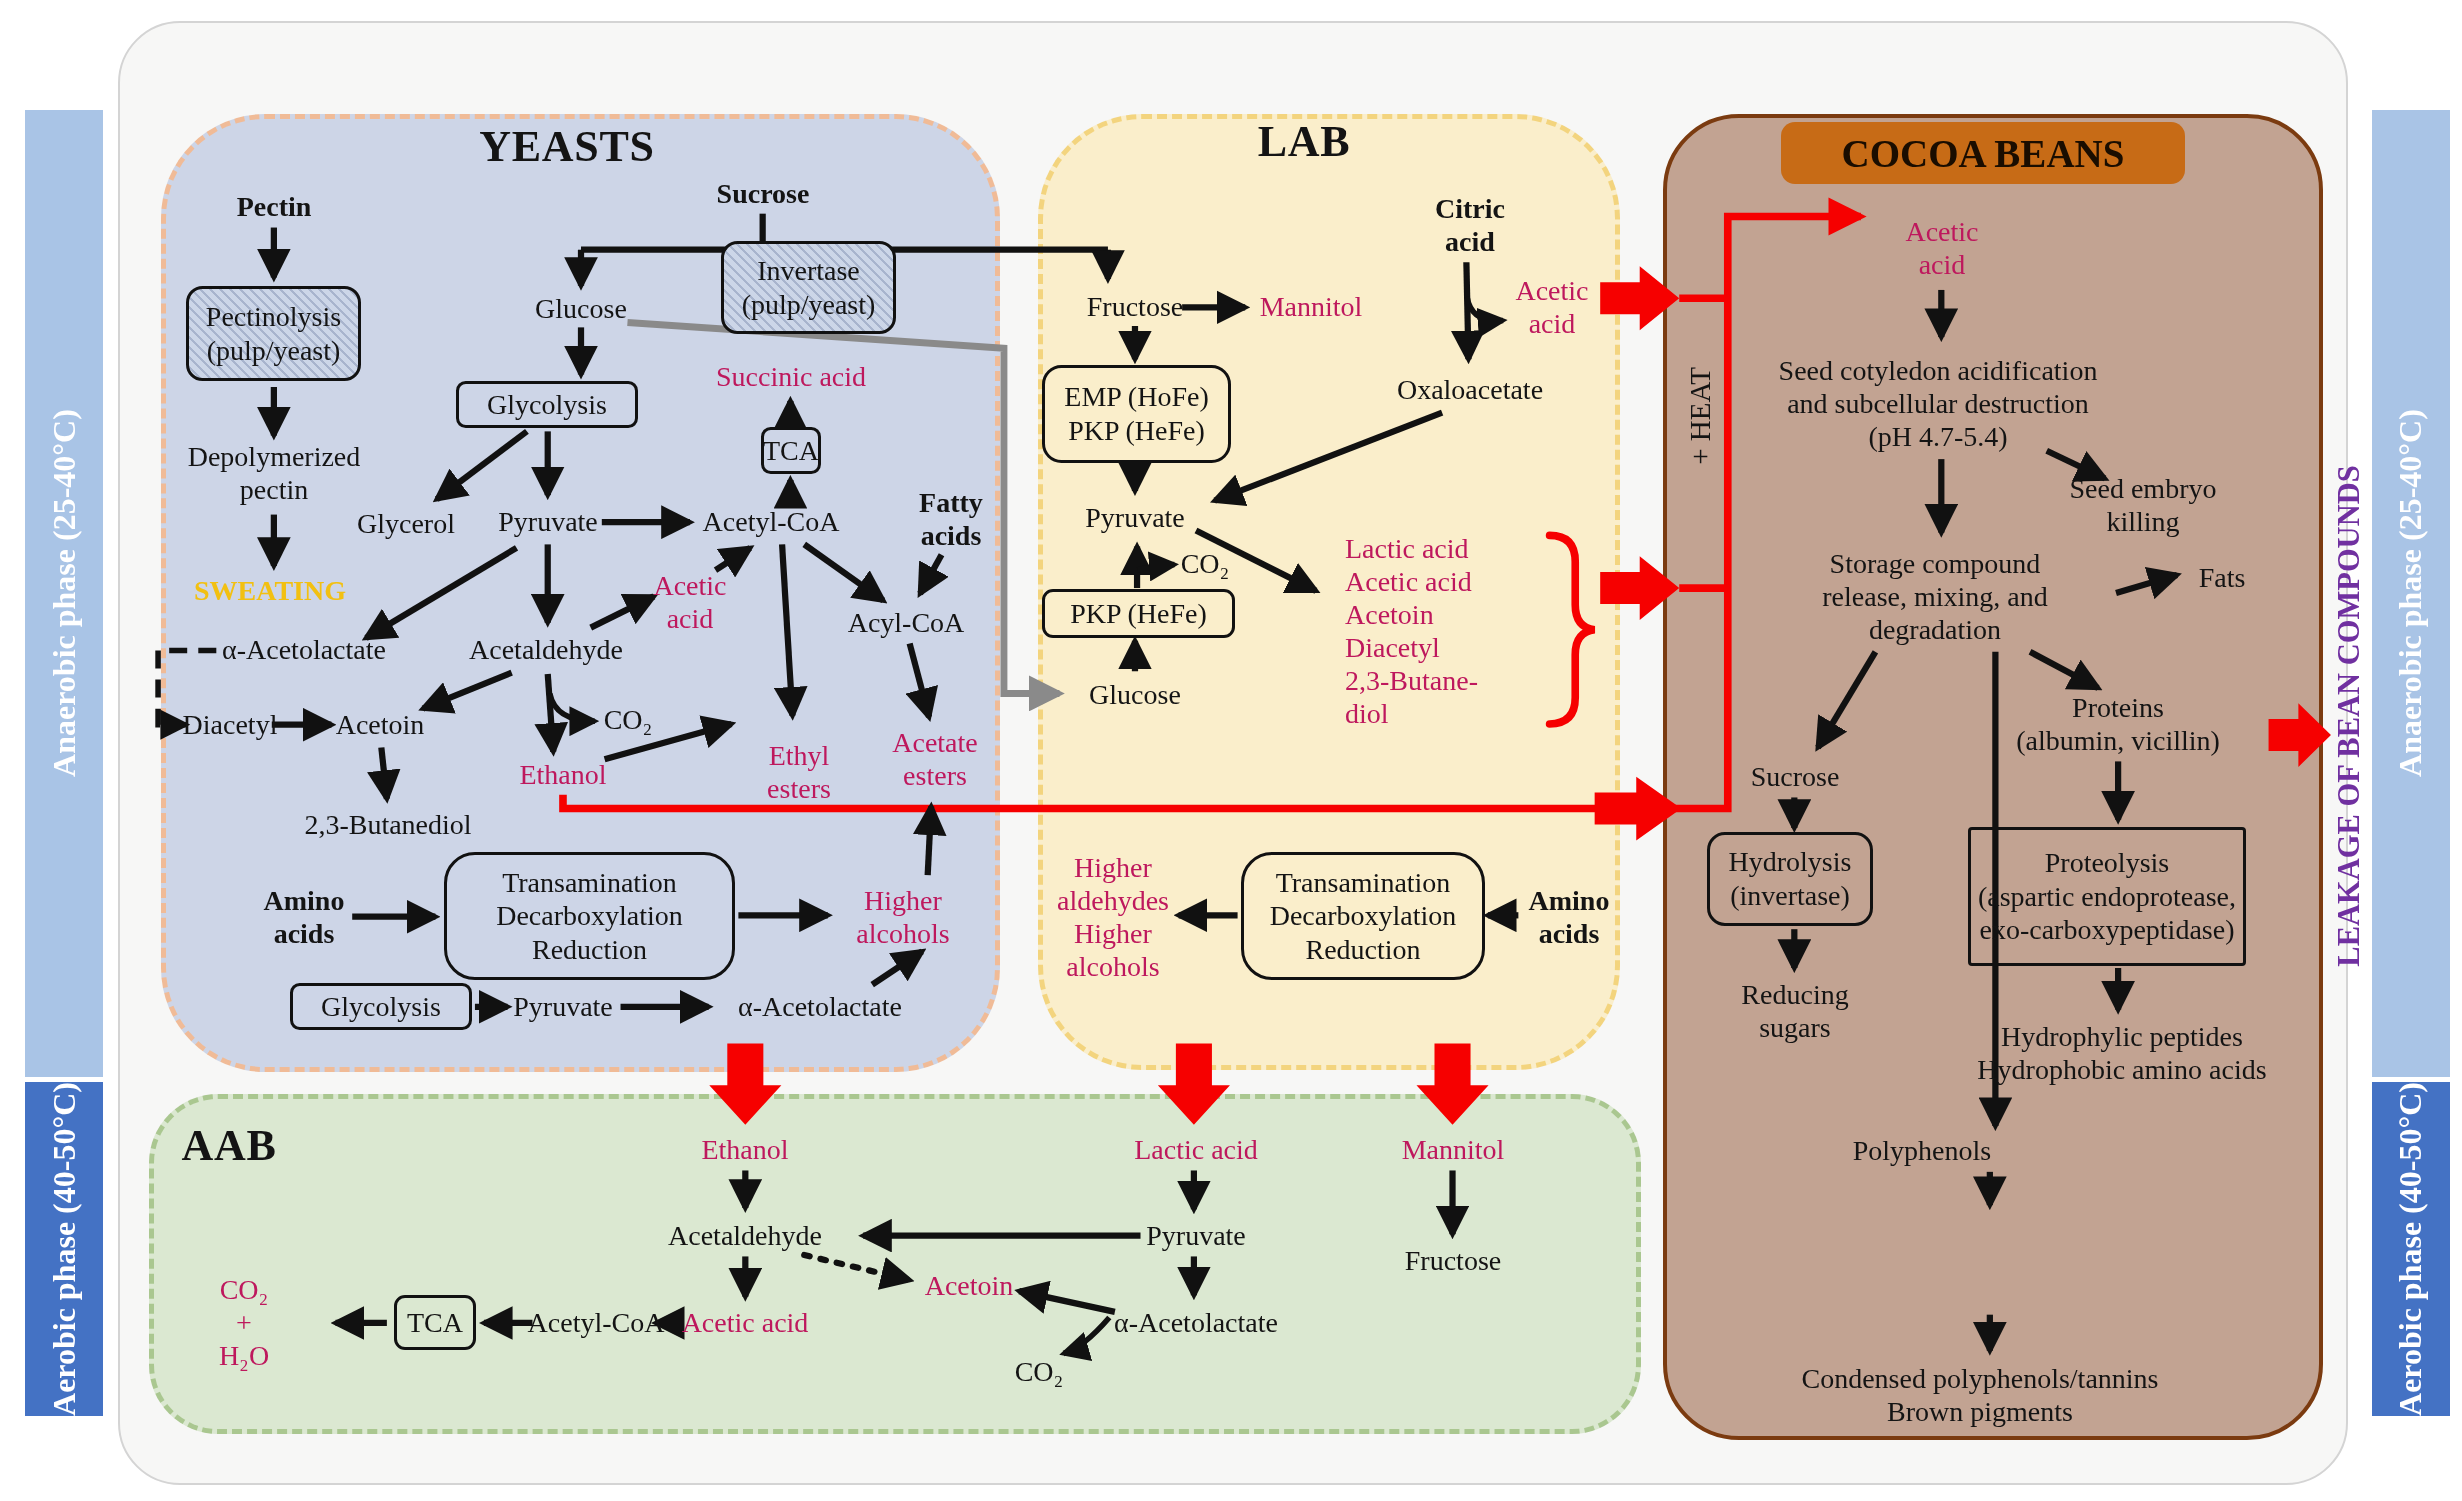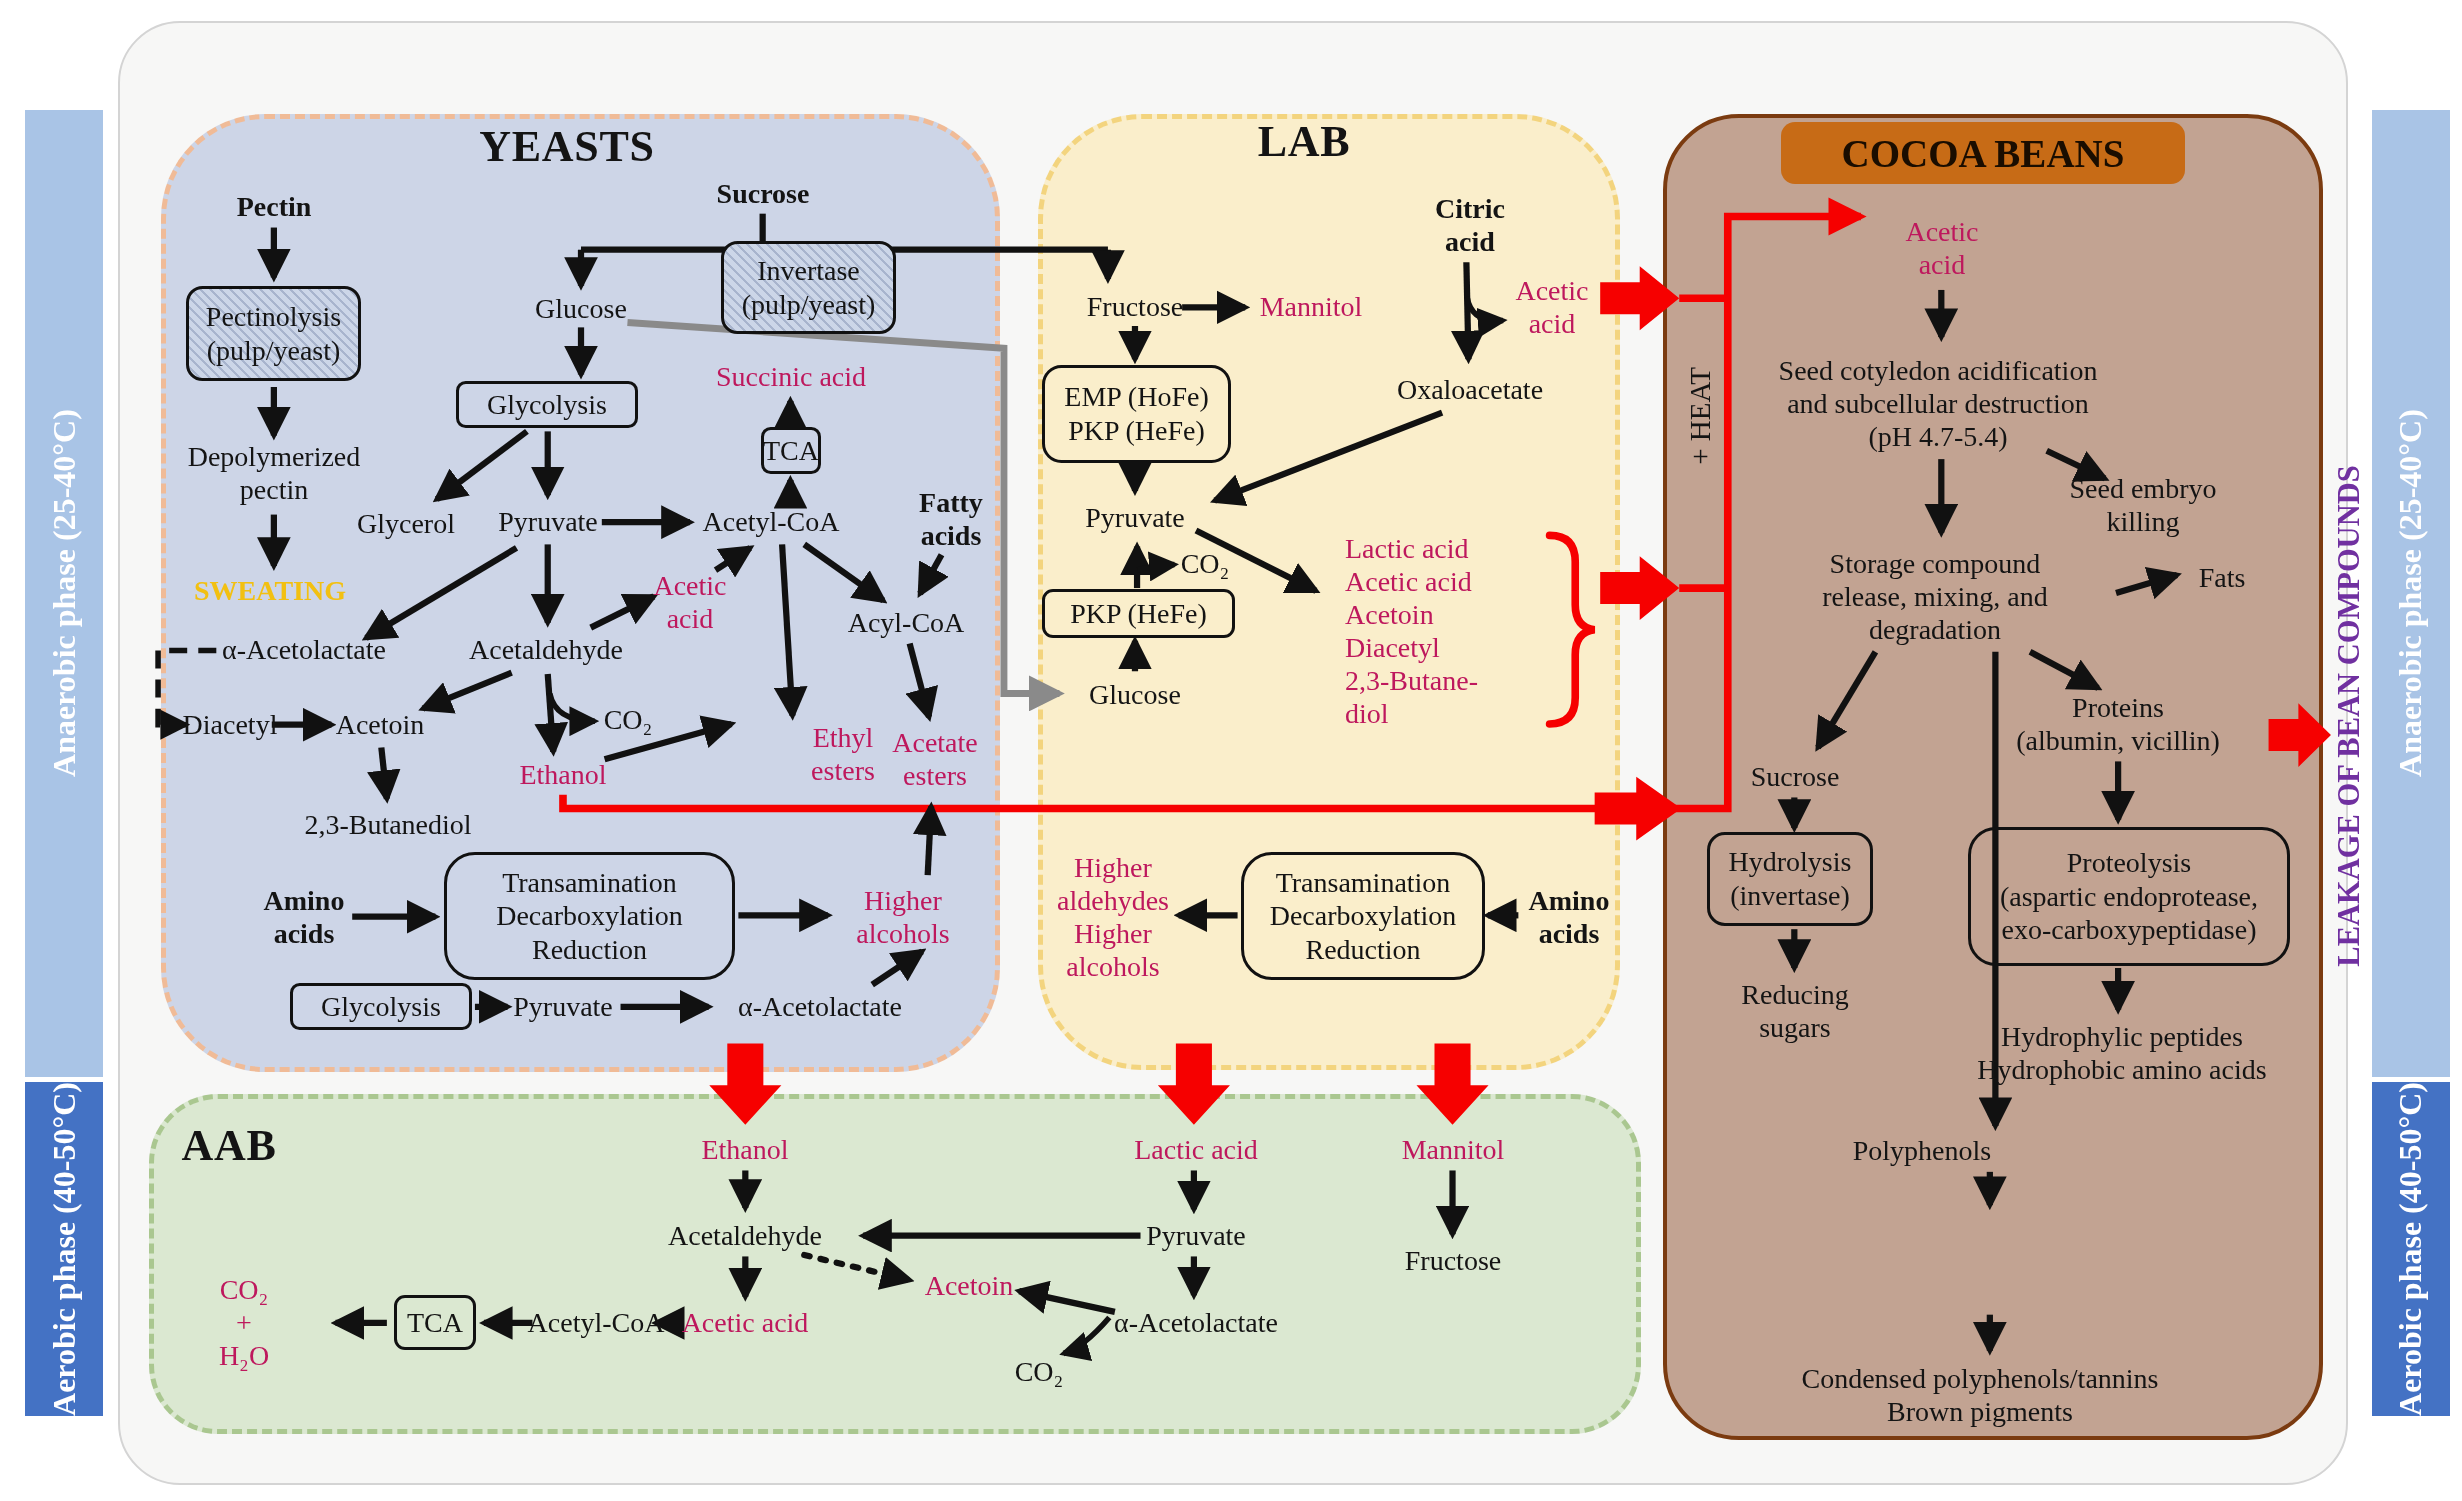--- a/index.html
+++ b/index.html
@@ -194,21 +194,21 @@
 acids</div>
   <div class="node r" style="left:690px;top:602px;">Acetic
 acid</div>
   <div class="node" style="left:906px;top:623px;">Acyl-CoA</div>
   <div class="node" style="left:304px;top:650px;">α-Acetolactate</div>
   <div class="node" style="left:546px;top:650px;">Acetaldehyde</div>
   <div class="node" style="left:628px;top:720px;">CO₂</div>
   <div class="node" style="left:230px;top:725px;">Diacetyl</div>
   <div class="node" style="left:380px;top:725px;">Acetoin</div>
   <div class="node r" style="left:563px;top:775px;">Ethanol</div>
-  <div class="node r" style="left:799px;top:754px;margin-left:44px;">Ethyl
+  <div class="node r" style="left:799px;top:772px;">Ethyl
 esters</div>
   <div class="node r" style="left:935px;top:759px;">Acetate
 esters</div>
   <div class="node" style="left:388px;top:825px;">2,3-Butanediol</div>
   <div class="node b" style="left:304px;top:917px;">Amino
 acids</div>
   <div class="box" style="left:444px;top:852px;width:291px;height:128px;border-radius:31px;">Transamination
 Decarboxylation
 Reduction</div>
   <div class="node r" style="left:903px;top:917px;">Higher
@@ -255,21 +255,21 @@
 killing</div>
   <div class="node" style="left:1935px;top:597px;">Storage compound
 release, mixing, and
 degradation</div>
   <div class="node" style="left:2222px;top:578px;">Fats</div>
   <div class="node" style="left:1795px;top:777px;">Sucrose</div>
   <div class="node" style="left:2118px;top:724px;">Proteins
 (albumin, vicillin)</div>
   <div class="box" style="left:1707px;top:832px;width:166px;height:94px;border-radius:18px;">Hydrolysis
 (invertase)</div>
-  <div class="box" style="left:1968px;top:827px;width:322px;height:139px;border-radius:28px;">Proteolysis
+  <div class="box" style="left:1968px;top:827px;width:278px;height:139px;border-radius:4px;">Proteolysis
 (aspartic endoprotease,
 exo-carboxypeptidase)</div>
   <div class="node" style="left:1795px;top:1011px;">Reducing
 sugars</div>
   <div class="node" style="left:2122px;top:1053px;">Hydrophylic peptides
 Hydrophobic amino acids</div>
   <div class="node" style="left:1922px;top:1151px;font-family:Liberation Serif, serif;">Polyphenols</div>
   <div class="node" style="left:1980px;top:1395px;">Condensed polyphenols/tannins
 Brown pigments</div>
 

